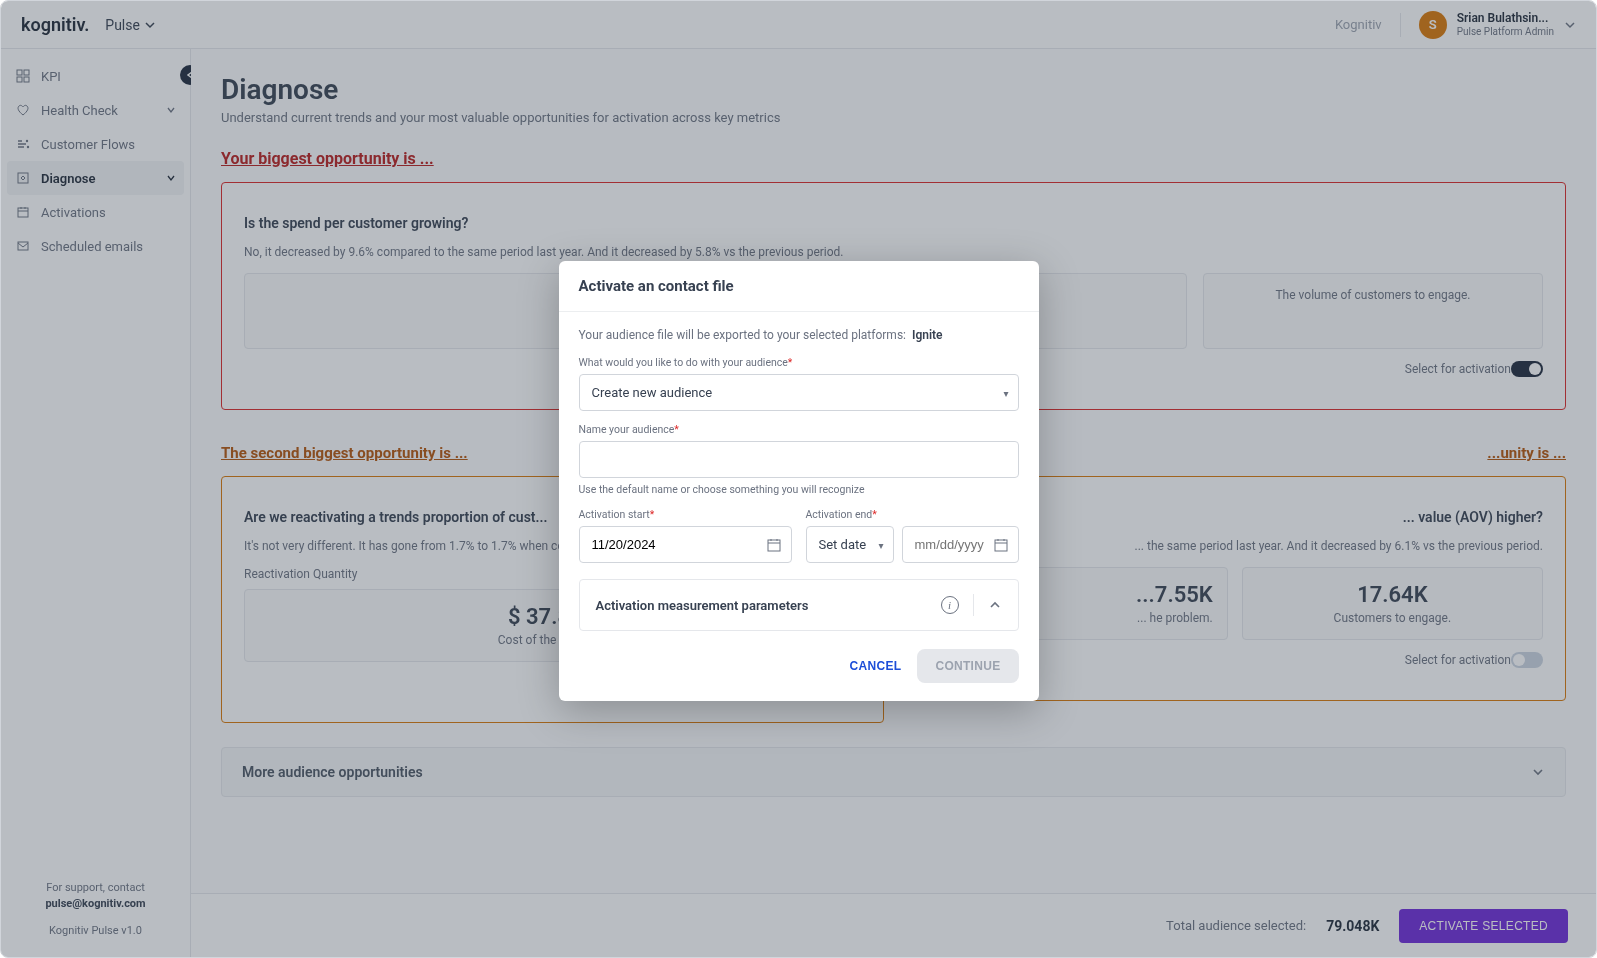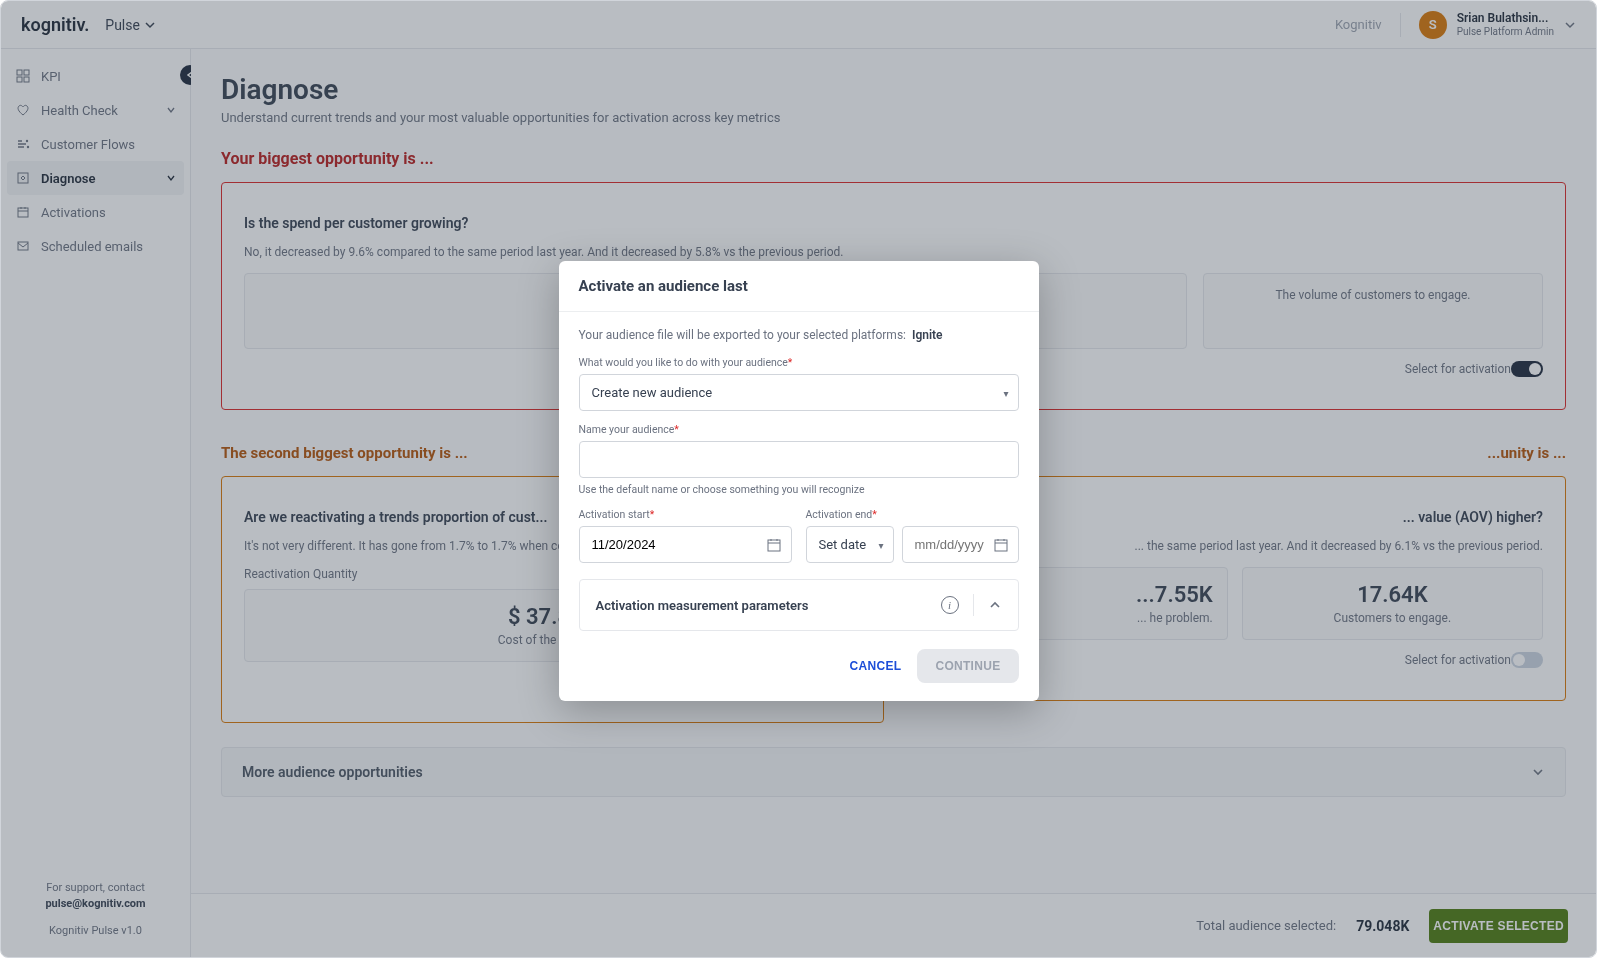--- a/index.html
+++ b/index.html
@@ -31,21 +31,21 @@
 .nav li.active { background: #f3f4f6; color: #1f2937; font-weight: 600; border-radius: 4px; margin: 0 6px; padding-left: 8px; padding-right: 8px; }
 .nav li .chev { margin-left: auto; }
 .nav .icon-box { width: 16px; height: 16px; display: inline-flex; align-items: center; justify-content: center; color: #6b7280; }
 .sidebar-footer { margin-top: auto; padding: 18px 10px; text-align: center; color: #6b7280; font-size: 11px; line-height: 1.5; }
 .sidebar-footer b { color: #374151; }
 
 .main { flex: 1; background: #fcfcfd; overflow: auto; padding: 24px 30px 80px 30px; position: relative; }
 .page-title { font-size: 28px; font-weight: 600; color: #374151; margin-bottom: 4px; }
 .page-sub { font-size: 13px; color: #6b7280; margin-bottom: 24px; }
 
-.section-title { font-weight: 700; margin: 10px 0 14px 0; }
+.section-title { font-weight: 700; margin: 10px 0 14px 0; text-decoration: underline; }
 .section-title.red { color: #b91c1c; font-size: 16px; }
 .section-title.orange { color: #b45309; font-size: 15px; }
 
 .opp-card { border: 1px solid; border-radius: 4px; padding: 32px 22px; margin-bottom: 24px; background: #fff; position: relative; }
 .opp-card.red-card { border-color: #dc2626; }
 .opp-card.orange-card { border-color: #d97706; }
 
 .opp-question { font-weight: 600; color: #374151; margin-bottom: 14px; }
 .opp-answer { font-size: 12px; color: #6b7280; margin-bottom: 14px; }
 
@@ -66,21 +66,21 @@
 
 .small-stats { display: flex; gap: 14px; }
 .small-stats .stat-box { flex: 1; }
 .small-stats .stat-val { font-size: 22px; color: #374151; font-weight: 600; }
 
 .more-opp { border: 1px solid #e5e7eb; border-radius: 4px; background: #f5f6f7; padding: 16px 20px; display: flex; align-items: center; justify-content: space-between; font-weight: 600; color: #4b5563; }
 
 .footer-bar { position: absolute; bottom: 0; left: 190px; right: 0; height: 64px; background: #fff; border-top: 1px solid #e5e7eb; display: flex; align-items: center; justify-content: flex-end; gap: 20px; padding: 0 28px; }
 .footer-bar .total-lbl { color: #6b7280; font-size: 13px; }
 .footer-bar .total-val { font-weight: 700; color: #1f2937; }
-.activate-btn { background: #4d7c0f; color: #fff; border: none; border-radius: 4px; padding: 10px 4px; font-size: 12px; font-weight: 700; letter-spacing: 0.3px; cursor: pointer; }
+.activate-btn { background: #6d28d9; color: #fff; border: none; border-radius: 4px; padding: 10px 20px; font-size: 12px; font-weight: 400; letter-spacing: 0.3px; cursor: pointer; }
 
 
 .overlay { position: absolute; inset: 0; background: rgba(55,65,81,0.35); display: flex; align-items: flex-start; justify-content: center; padding-top: 260px; }
 .modal { width: 480px; background: #fff; border-radius: 6px; box-shadow: 0 10px 40px rgba(0,0,0,0.25); overflow: hidden; }
 .modal-header { padding: 16px 20px; font-weight: 700; color: #374151; font-size: 15px; border-bottom: 1px solid #eceef0; }
 .modal-body { padding: 16px 20px 6px 20px; }
 .modal-text { font-size: 12px; color: #6b7280; margin-bottom: 14px; }
 .modal-text b { color: #374151; font-weight: 600; }
 .form-label { font-size: 10.5px; color: #6b7280; margin-bottom: 5px; display: block; }
 .form-label .req { color: #dc2626; }
@@ -298,21 +298,21 @@
   </div>
 
   <div class="footer-bar">
     <span class="total-lbl">Total audience selected:</span>
     <span class="total-val">79.048K</span>
     <button class="activate-btn">ACTIVATE SELECTED</button>
   </div>
 
   <div class="overlay">
     <div class="modal">
-      <div class="modal-header">Activate an audience last</div>
+      <div class="modal-header">Activate an contact file</div>
       <div class="modal-body">
         <div class="modal-text">
           <span>Your audience file will be exported to your selected platforms:</span>&nbsp;&nbsp;<b>Ignite</b>
         </div>
 
         <label class="form-label"><span>What would you like to do with your audience</span><span class="req">*</span></label>
         <div class="select-wrap" style="margin-bottom:12px">
           <div class="form-control" style="color:#374151;cursor:pointer">Create new audience</div>
           <span class="select-caret">▾</span>
         </div>

